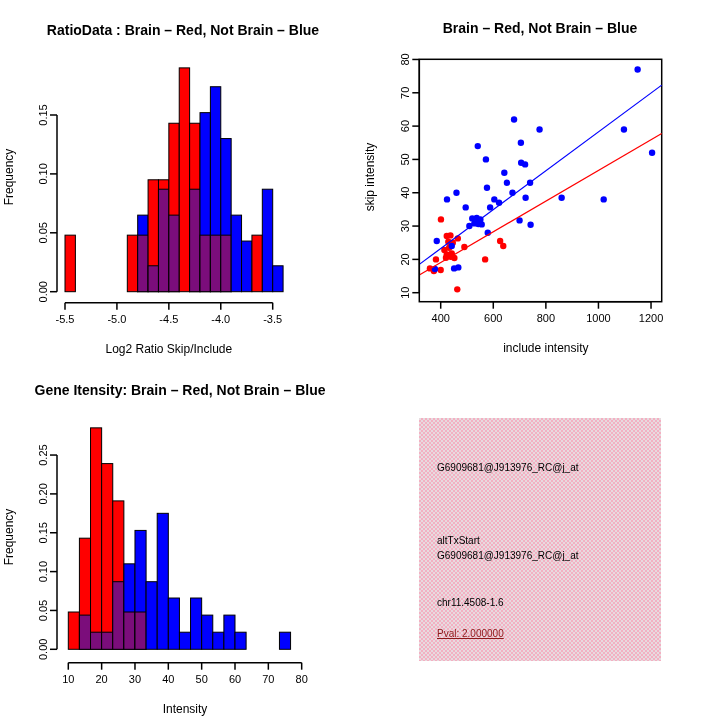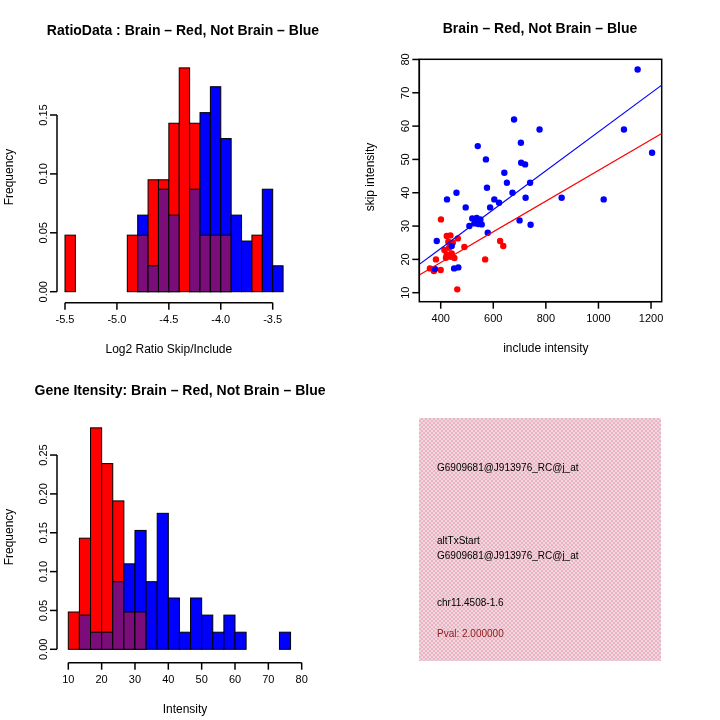--- a/index.html
+++ b/index.html
@@ -16,21 +16,21 @@
   .title{font-size:14px;font-weight:700;}
   .pink-box{position:absolute;left:59px;top:58px;width:242px;height:243px;
     background:#eec6cf;
     background-image:conic-gradient(#f3b0c2 25%, #e7dbdf 0 50%, #f3b0c2 0 75%, #e7dbdf 0);
     background-size:4px 4px;}
   .info-line{position:absolute;left:77px;font-size:10px;color:#000;white-space:pre;}
   .info-line.l0{top:102px;}
   .info-line.l1{top:147px;margin-top:28px;}
   .info-line.l2{top:190px;}
   .info-line.l3{top:237px;}
-  .info-line.l4{top:268px;}
+  .info-line.l4{top:268px;text-decoration:underline;}
 </style>
 </head>
 <body>
 
 <div id="canvas">
   <svg id="chart-tl" class="panel" viewBox="0 0 360 360">
       <g>
         <rect x="65" y="235.15599999999998" width="10.385" height="56.54400000000001" fill="#FF0000" stroke="#000" stroke-width="1"></rect>
         <rect x="127.30999999999996" y="235.15599999999998" width="10.385" height="56.54400000000001" fill="#FF0000" stroke="#000" stroke-width="1"></rect>
         <rect x="137.695" y="215.13" width="10.385" height="76.57" fill="#0000FF" stroke="#000" stroke-width="1"></rect>

